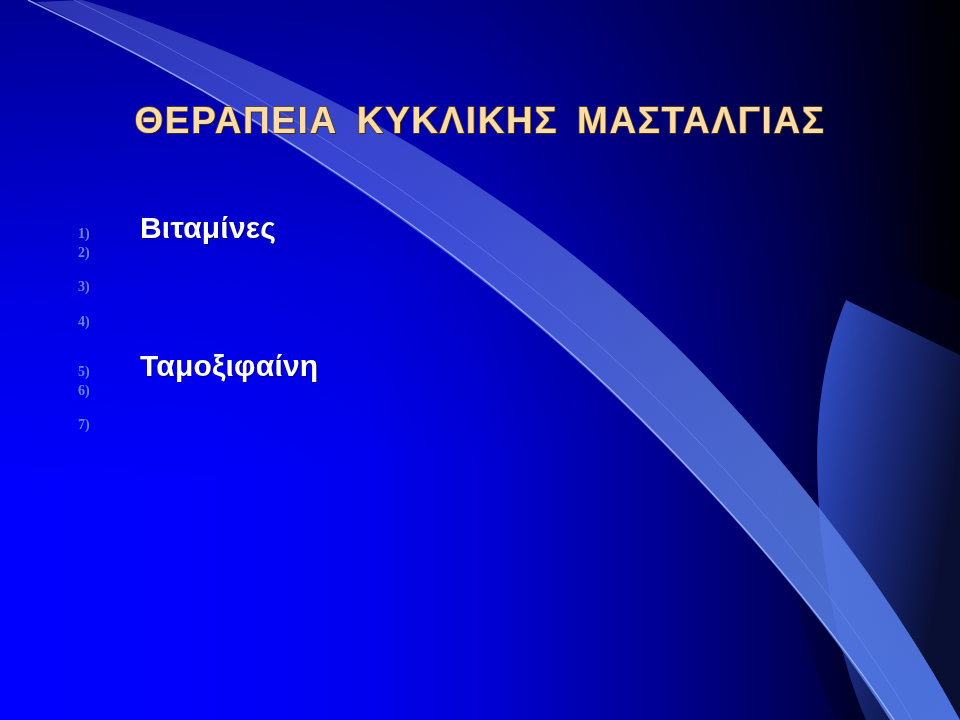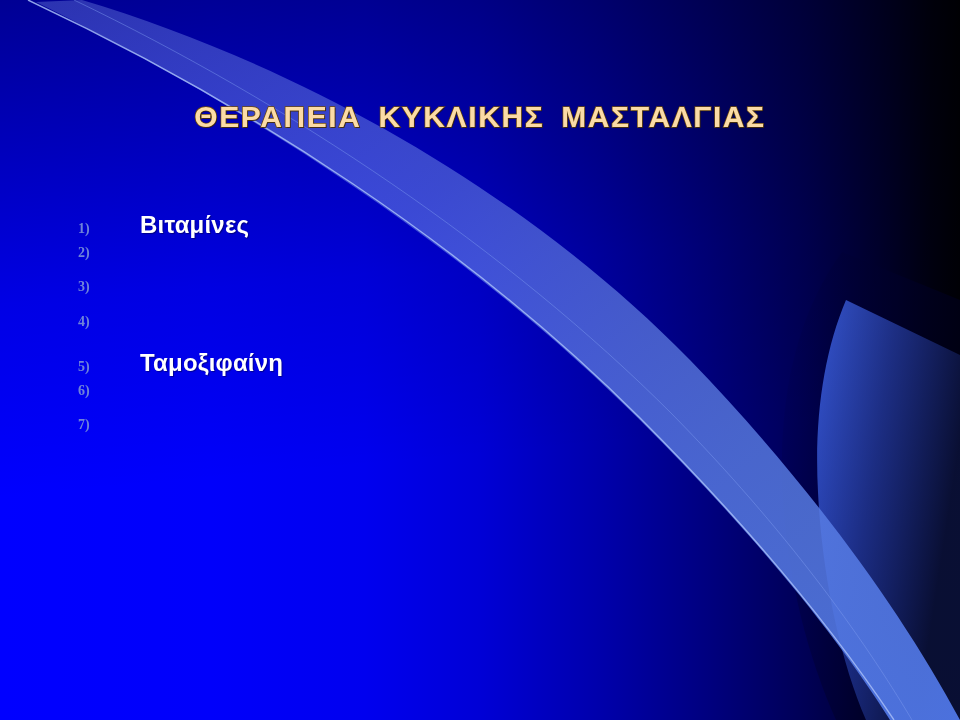--- a/index.html
+++ b/index.html
@@ -52,21 +52,21 @@
     left: 0;
     top: 100px;
     width: 960px;
     text-align: center;
     pointer-events: none;
   }
   #title-text {
     display: inline-block;
     font-family: "Liberation Sans", sans-serif;
     font-weight: bold;
-    font-size: 30px;
+    font-size: 37px;
     letter-spacing: 1.6px;
     word-spacing: 7px;
     color: #fbdba6;
     -webkit-text-stroke: 1.4px #6d4a10;
     paint-order: stroke fill;
     text-shadow:
       0 0 1px #6d4a10,
       1px 1px 0 rgba(40,24,0,0.55);
     white-space: nowrap;
   }
@@ -88,21 +88,21 @@
     flex: 0 0 62px;
     font-family: "Liberation Serif", serif;
     font-weight: bold;
     font-size: 14px;
     color: #6f83d8;
     line-height: 1;
   }
   .item-text {
     font-family: "Liberation Sans", sans-serif;
     font-weight: bold;
-    font-size: 24px;
+    font-size: 30px;
     color: #ffffff;
     white-space: nowrap;
     letter-spacing: 0.2px;
     word-spacing: 5px;
     text-shadow: 1px 1px 1px rgba(0,0,40,0.45);
   }
 </style>
 </head>
 <body>
 

